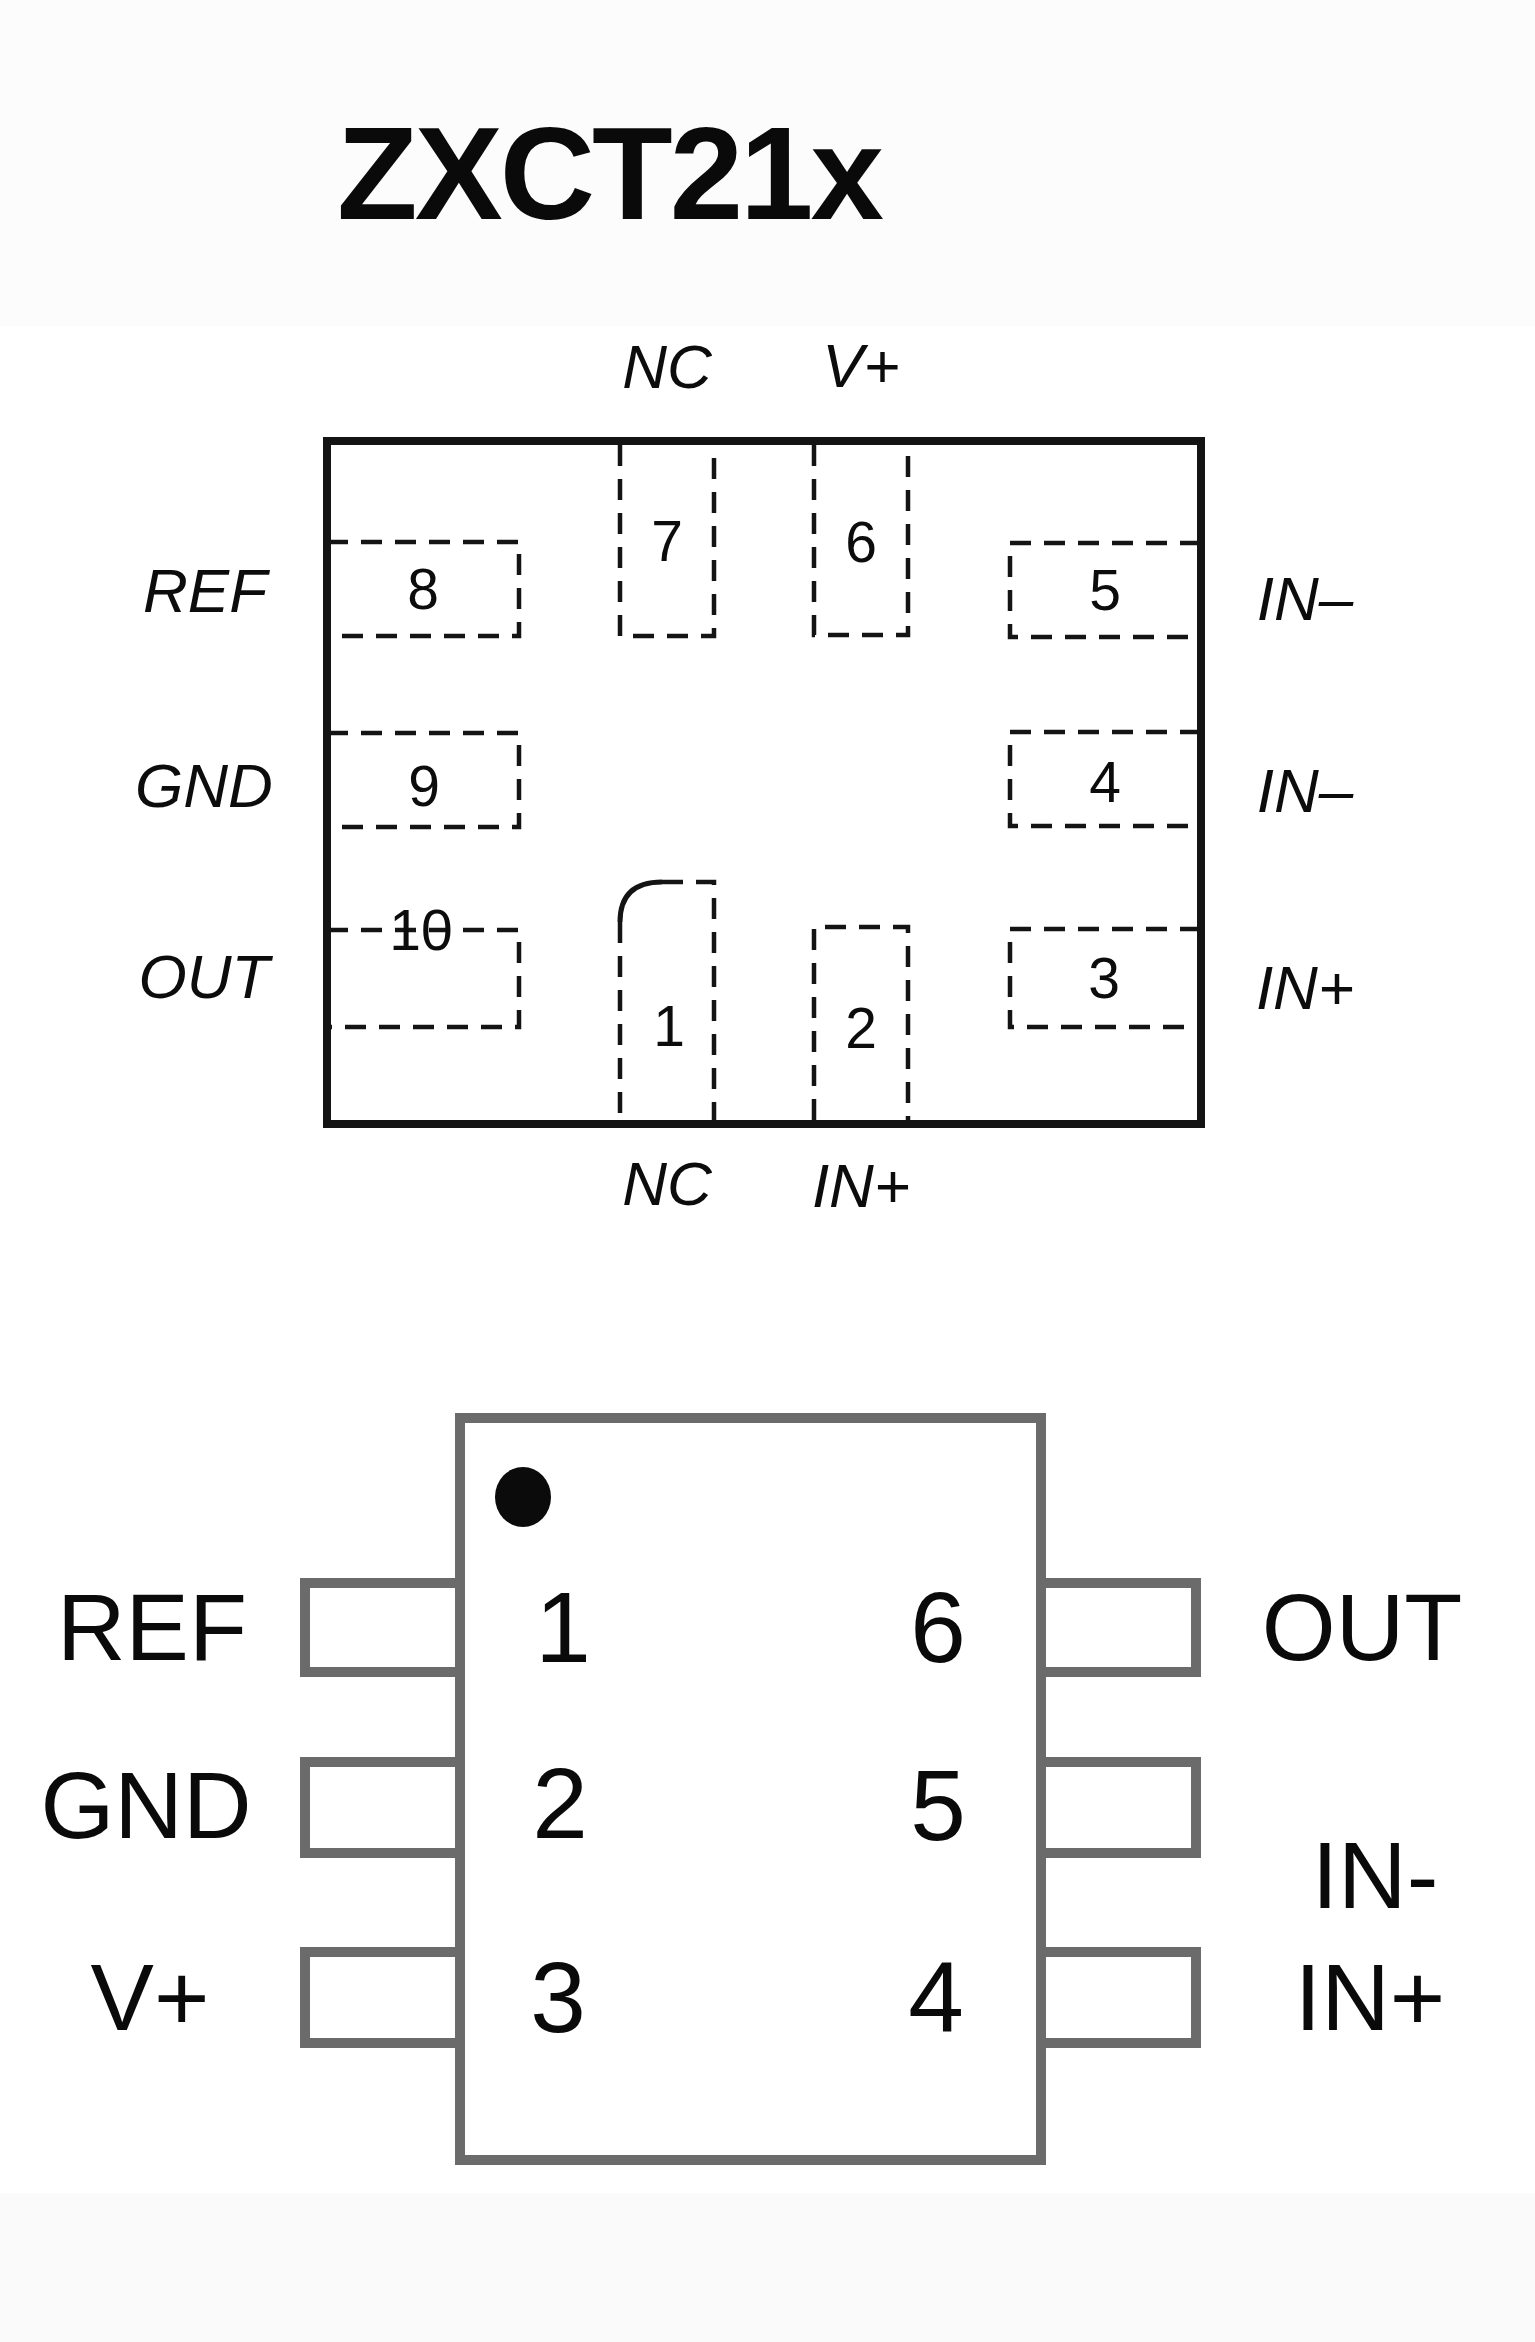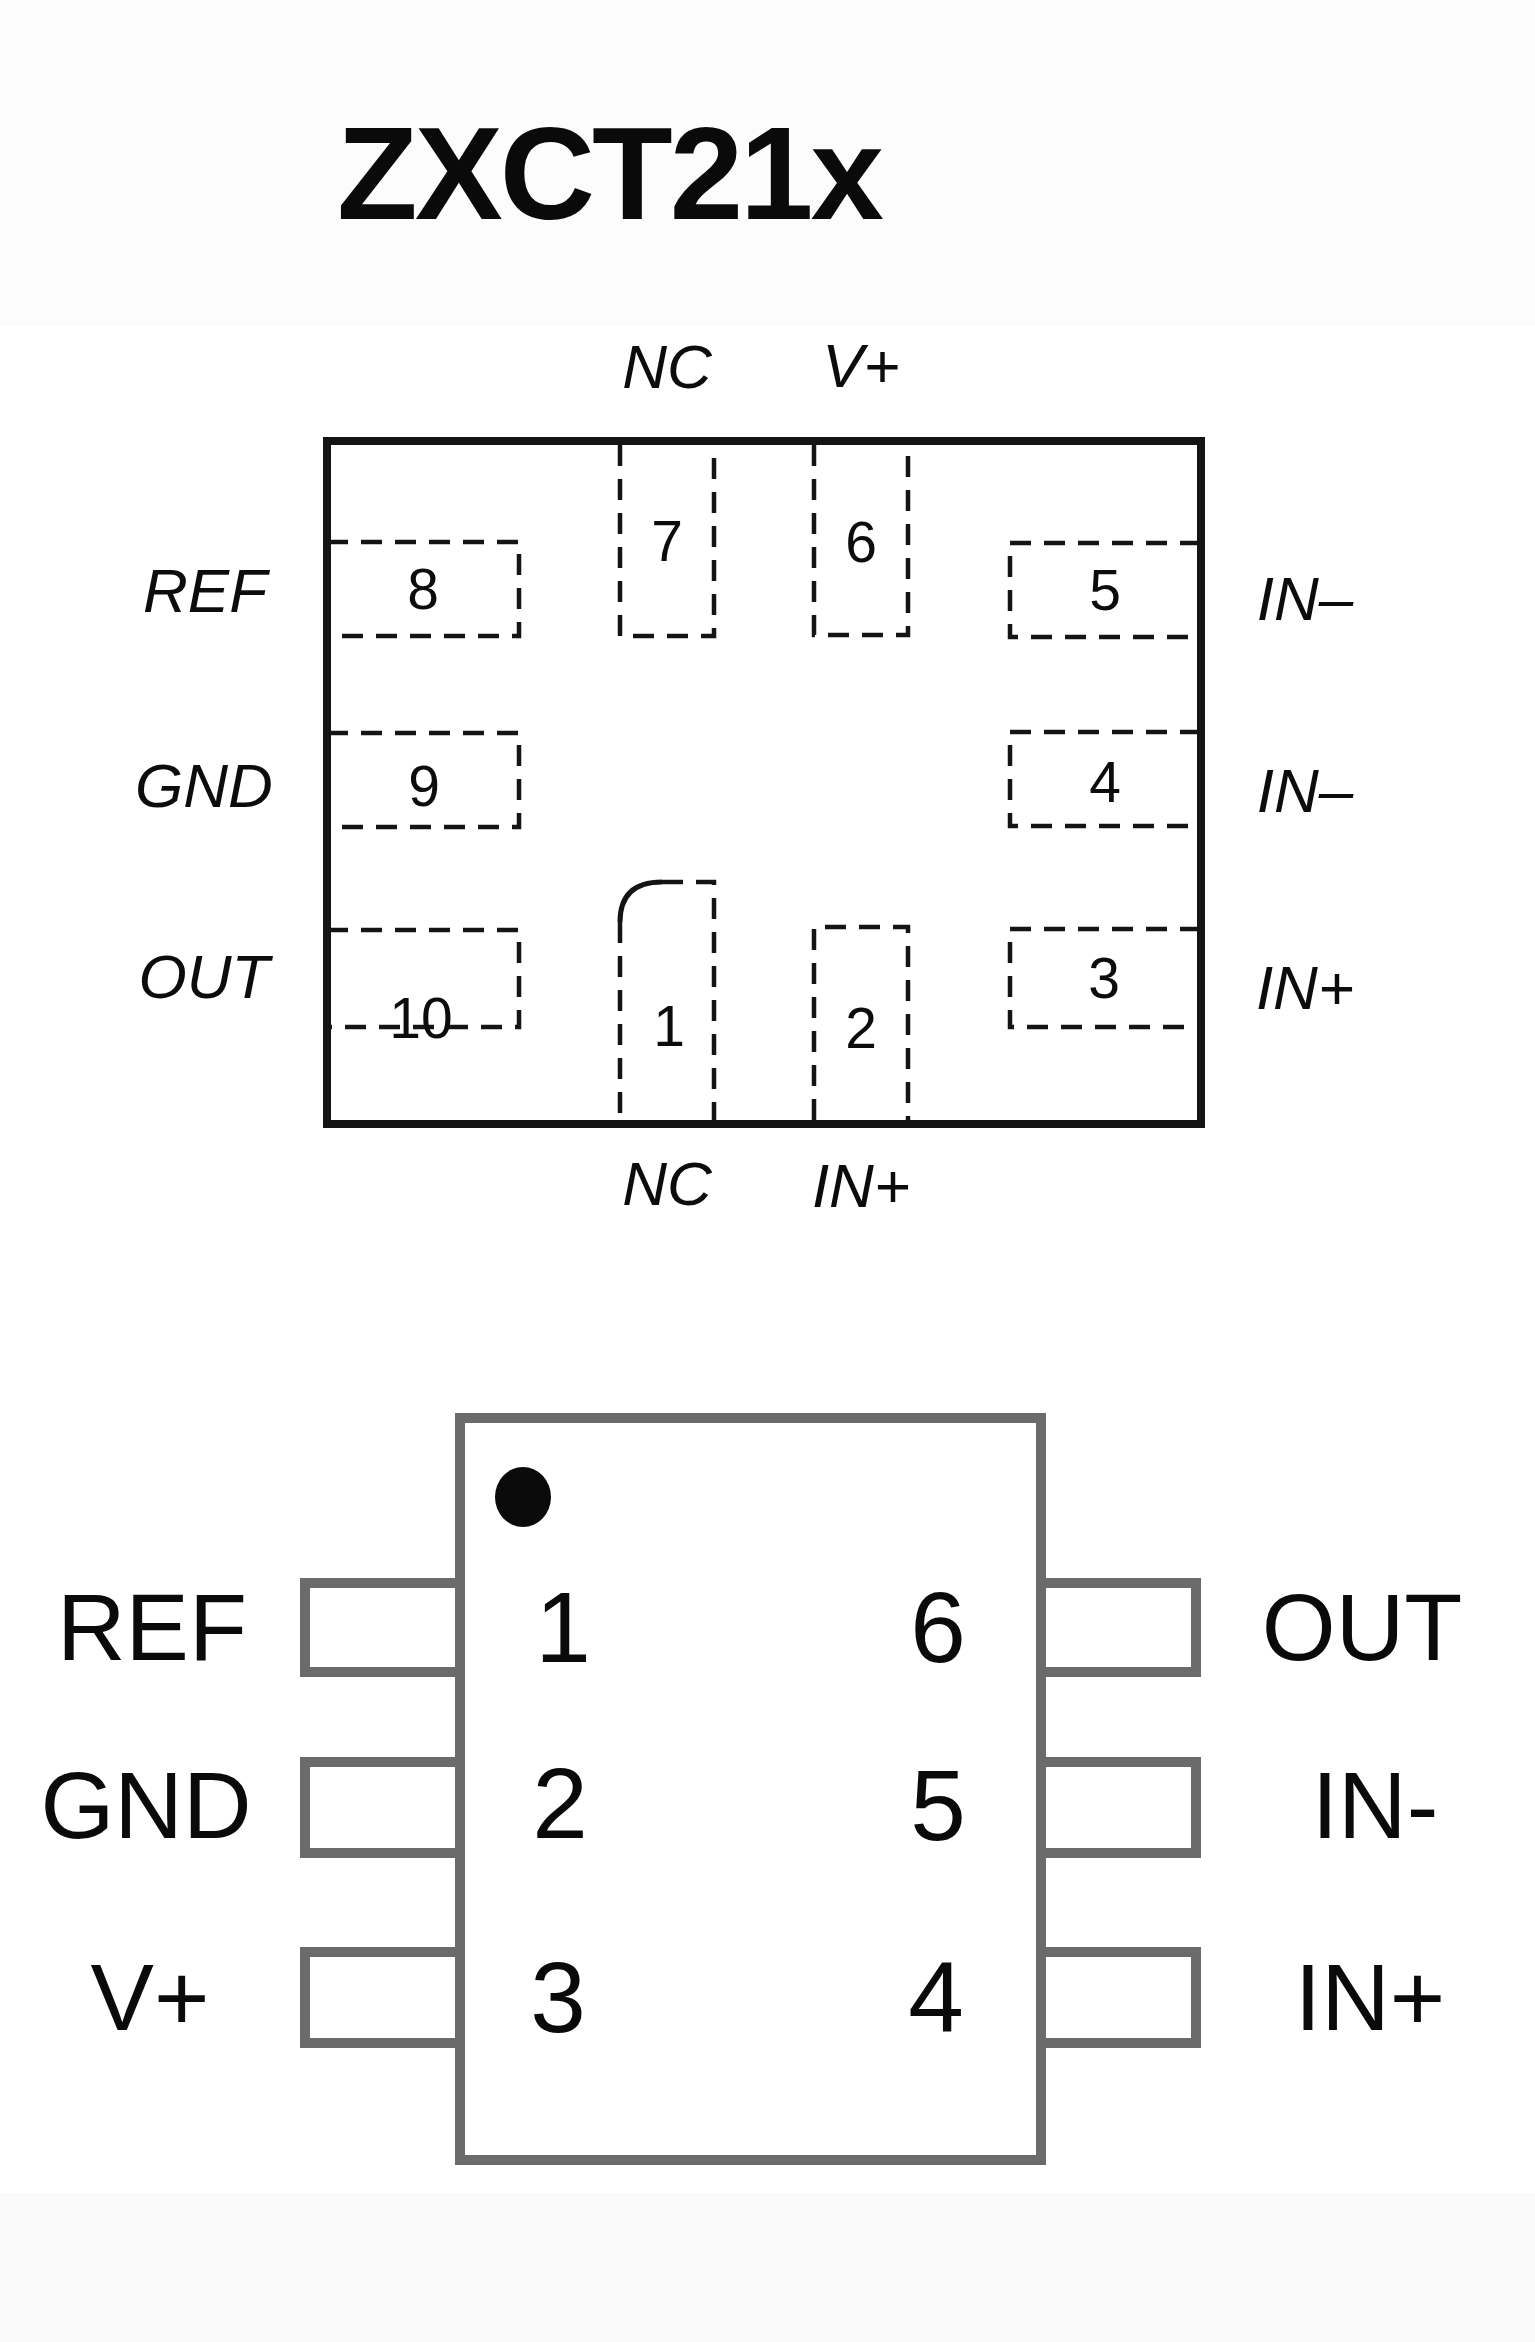--- a/index.html
+++ b/index.html
@@ -57,21 +57,21 @@
     <path d="M460 1952 H305 V2043 H460"></path>
     <path d="M1041 1583 H1196 V1672 H1041"></path>
     <path d="M1041 1762 H1196 V1853 H1041"></path>
     <path d="M1041 1952 H1196 V2043 H1041"></path>
   </g>
   <ellipse cx="523" cy="1497" rx="28" ry="30" fill="#0b0b0b"></ellipse>
 </svg>
 
 <div class="t-num" style="left:423px;top:589px">8</div>
 <div class="t-num" style="left:424px;top:786px">9</div>
-<div class="t-num" style="left:421px;top:1018px">10</div>
+<div class="t-num" style="left:421px;top:930px">10</div>
 <div class="t-num" style="left:667px;top:541px">7</div>
 <div class="t-num" style="left:861px;top:542px">6</div>
 <div class="t-num" style="left:1105px;top:590px">5</div>
 <div class="t-num" style="left:1105px;top:782px">4</div>
 <div class="t-num" style="left:1104px;top:978px">3</div>
 <div class="t-num" style="left:669px;top:1026px">1</div>
 <div class="t-num" style="left:861px;top:1028px">2</div>
 
 <div class="t-lbl" style="left:205px;top:591px">REF</div>
 <div class="t-lbl" style="left:204px;top:786px">GND</div>
@@ -88,14 +88,14 @@
 <div class="b-num" style="left:560px;top:1803px">2</div>
 <div class="b-num" style="left:558px;top:1997px">3</div>
 <div class="b-num" style="left:938px;top:1627px">6</div>
 <div class="b-num" style="left:938px;top:1805px">5</div>
 <div class="b-num" style="left:936px;top:1997px">4</div>
 
 <div class="b-lbl" style="left:152px;top:1627px">REF</div>
 <div class="b-lbl" style="left:146px;top:1805px">GND</div>
 <div class="b-lbl" style="left:150px;top:1997px">V+</div>
 <div class="b-lbl" style="left:1362px;top:1627px">OUT</div>
-<div class="b-lbl" style="left:1375px;top:1805px">IN-</div>
+<div class="b-lbl" style="left:1375px;top:1875px">IN-</div>
 <div class="b-lbl" style="left:1370px;top:1997px">IN+</div>
 
 </body></html>

